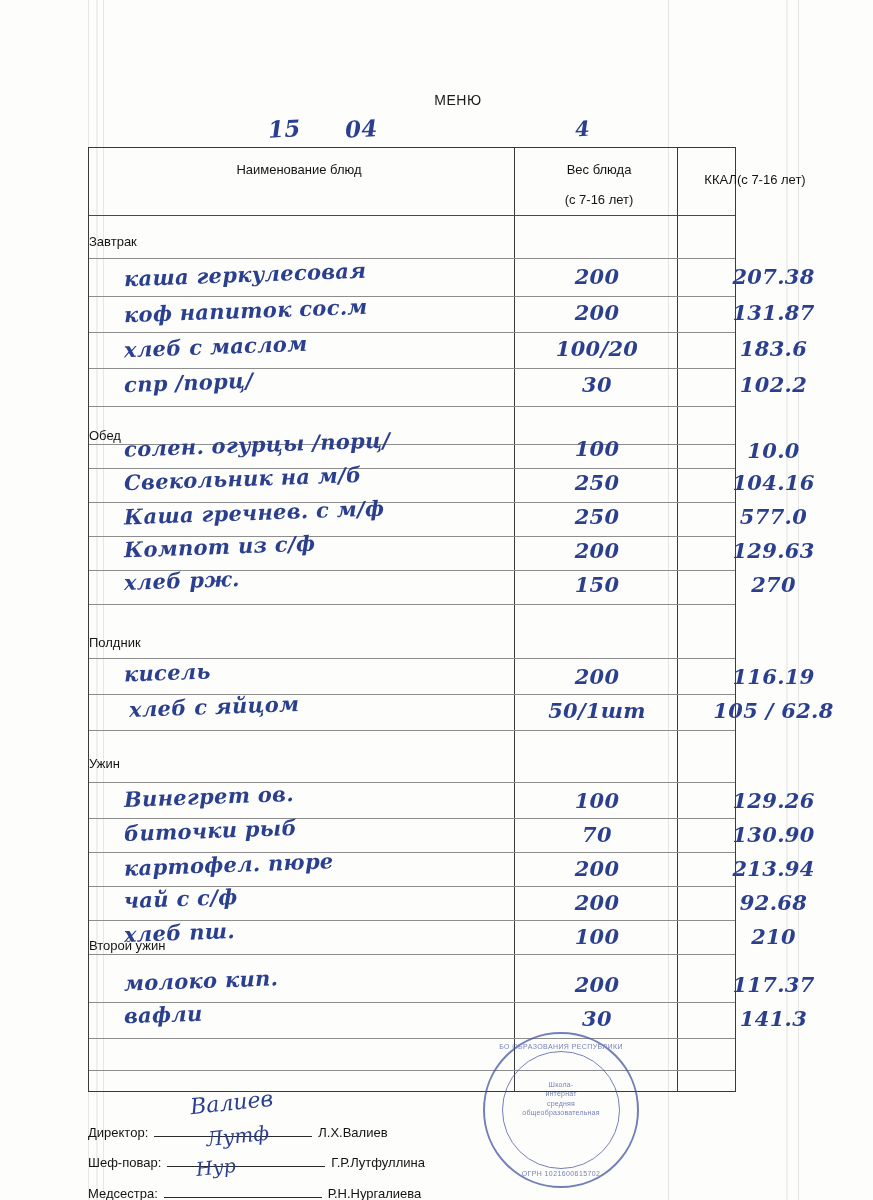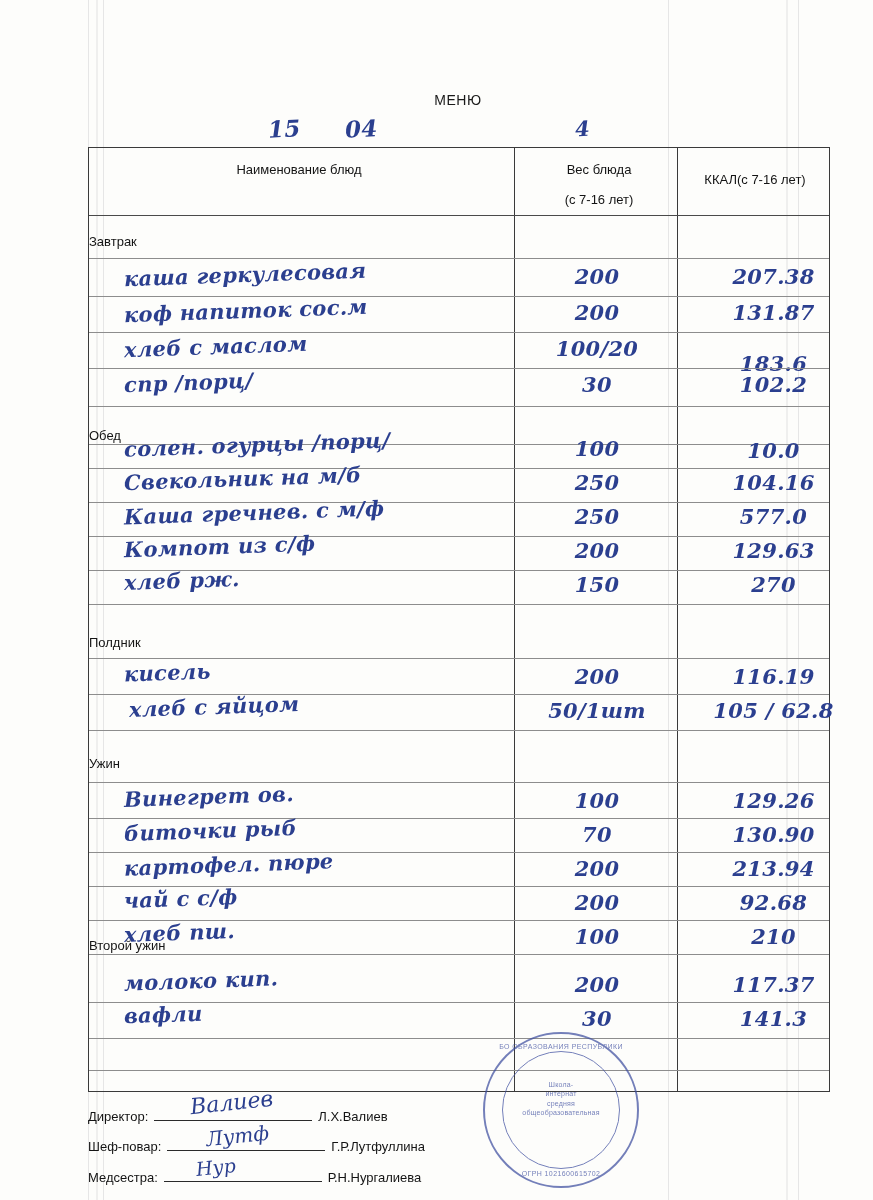--- a/index.html
+++ b/index.html
@@ -77,21 +77,21 @@
     position: absolute;
     font-size: 23px;
     transform: rotate(-3deg);
   }
 
   
   .table {
     position: absolute;
     left: 10px;
     top: 125px;
-    width: 742px;
+    width: 648px;
     height: 945px;
     border-top: 1.6px solid #3a3a3a;
     border-bottom: 1.6px solid #3a3a3a;
     border-left: 1.4px solid #3a3a3a;
     border-right: 1.4px solid #3a3a3a;
     box-sizing: border-box;
   }
   .vline {
     position: absolute;
     top: 0; bottom: 0;
@@ -138,20 +138,21 @@
     text-align: center;
     width: 185px;
   }
 
   
   .sig {
     position: absolute;
     font-size: 13px;
     color: #141414;
     white-space: nowrap;
+    margin-top: 16px;
   }
   .sig .line {
     display: inline-block;
     width: 158px;
     border-bottom: 1px solid #2a2a2a;
     margin: 0 6px;
     height: 13px;
   }
   .sig-hw {
     position: absolute;
@@ -243,21 +244,21 @@
     <div class="hw row-kcal" style="left:592px; top:116px;">207.38</div>
     <div class="hline light" style="top:148px"></div>
 
     <div class="hw row-name" style="left:35px; top:150px; transform:rotate(-2deg);">коф напиток сос.м</div>
     <div class="hw row-weight" style="left:428px; top:152px;">200</div>
     <div class="hw row-kcal" style="left:592px; top:152px;">131.87</div>
     <div class="hline light" style="top:184px"></div>
 
     <div class="hw row-name" style="left:35px; top:186px; transform:rotate(-2deg);">хлеб с маслом</div>
     <div class="hw row-weight" style="left:428px; top:188px;">100/20</div>
-    <div class="hw row-kcal" style="left:592px; top:188px;margin-top:15px;">183.6</div>
+    <div class="hw row-kcal" style="left:592px; top:188px;">183.6</div>
     <div class="hline light" style="top:220px"></div>
 
     <div class="hw row-name" style="left:35px; top:222px; transform:rotate(-2deg);">спр /порц/</div>
     <div class="hw row-weight" style="left:428px; top:224px;">30</div>
     <div class="hw row-kcal" style="left:592px; top:224px;">102.2</div>
     <div class="hline light" style="top:258px"></div>
 
     <div class="section-label" style="top:280px">Обед</div>
     <div class="hline light" style="top:296px"></div>
 

